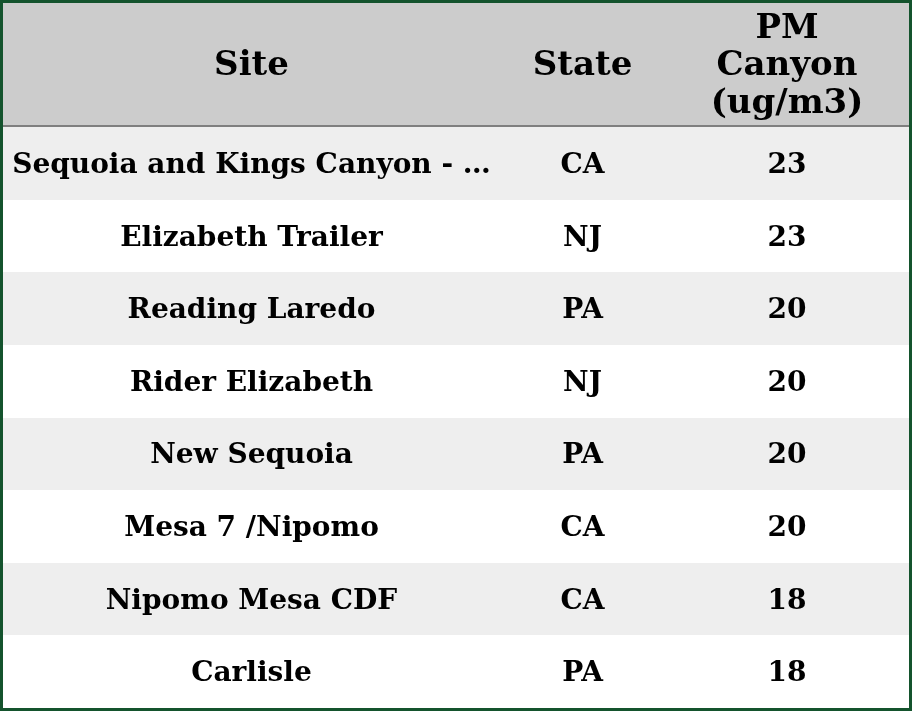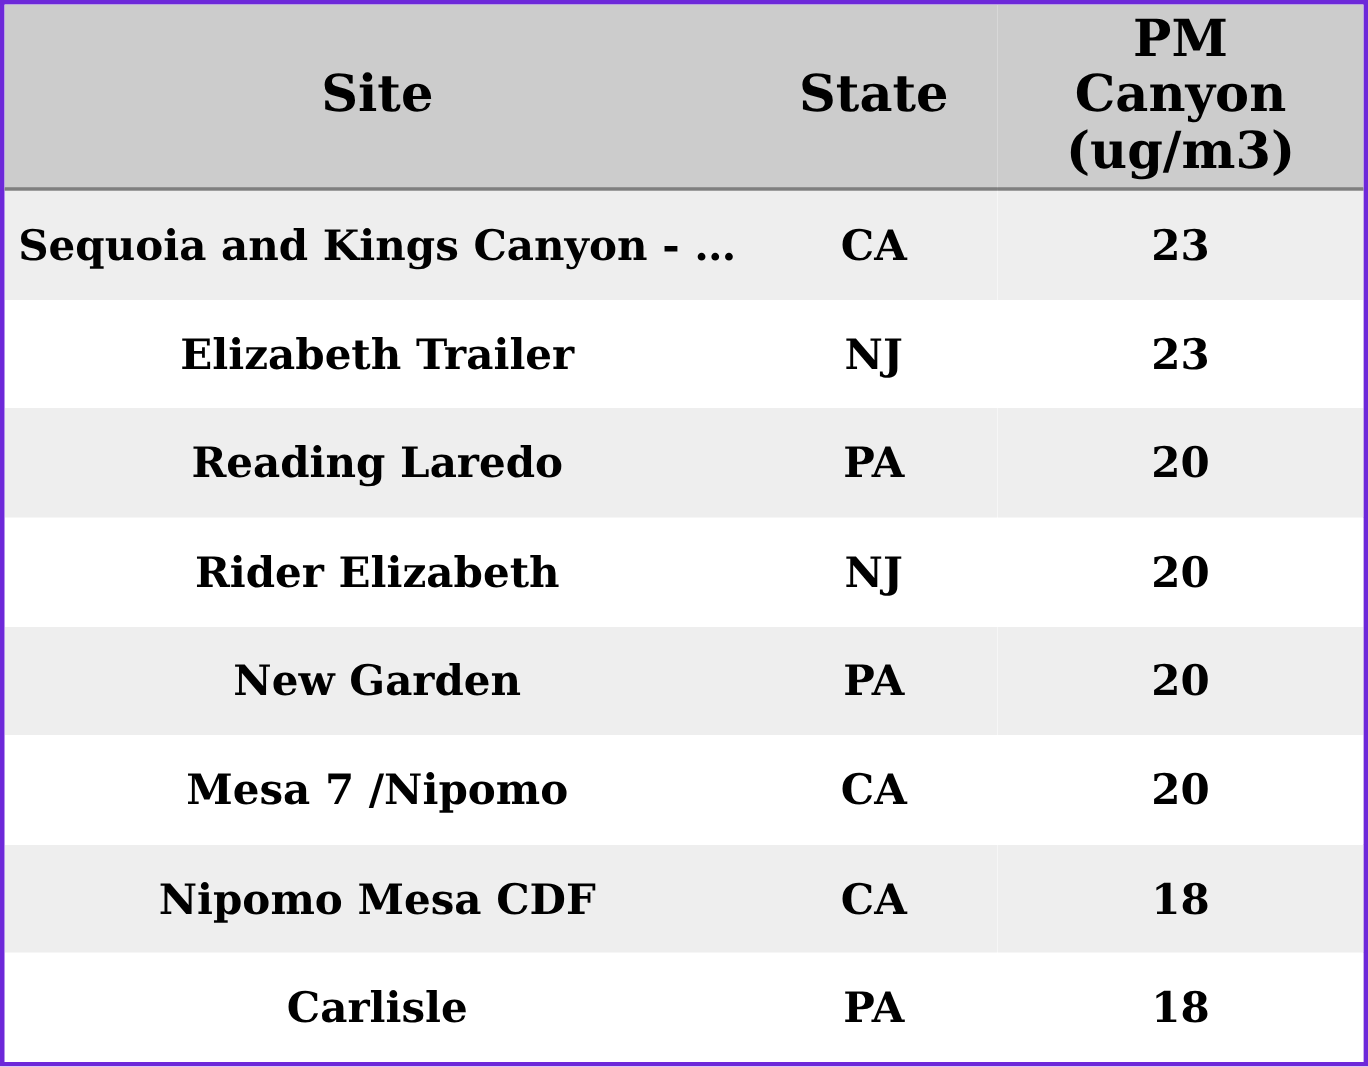--- a/index.html
+++ b/index.html
@@ -8,21 +8,21 @@
     width: 912px;
     height: 711px;
     background: #ffffff;
     font-family: "DejaVu Serif", "Liberation Serif", serif;
     color: #000000;
   }
   .table-wrap {
     width: 912px;
     height: 711px;
     box-sizing: border-box;
-    border: 3px solid #6d28d9;
+    border: 3px solid #14532d;
     overflow: hidden;
     background: #ffffff;
   }
   table.pm-table {
     width: 100%;
     height: 100%;
     border-collapse: collapse;
     table-layout: fixed;
   }
   col.col-site  { width: 497px; }
@@ -87,21 +87,21 @@
         <td>Reading Laredo</td>
         <td>PA</td>
         <td>20</td>
       </tr>
       <tr>
         <td>Rider Elizabeth</td>
         <td>NJ</td>
         <td>20</td>
       </tr>
       <tr>
-        <td>New Garden</td>
+        <td>New Sequoia</td>
         <td>PA</td>
         <td>20</td>
       </tr>
       <tr>
         <td>Mesa 7 /Nipomo</td>
         <td>CA</td>
         <td>20</td>
       </tr>
       <tr>
         <td>Nipomo Mesa CDF</td>

